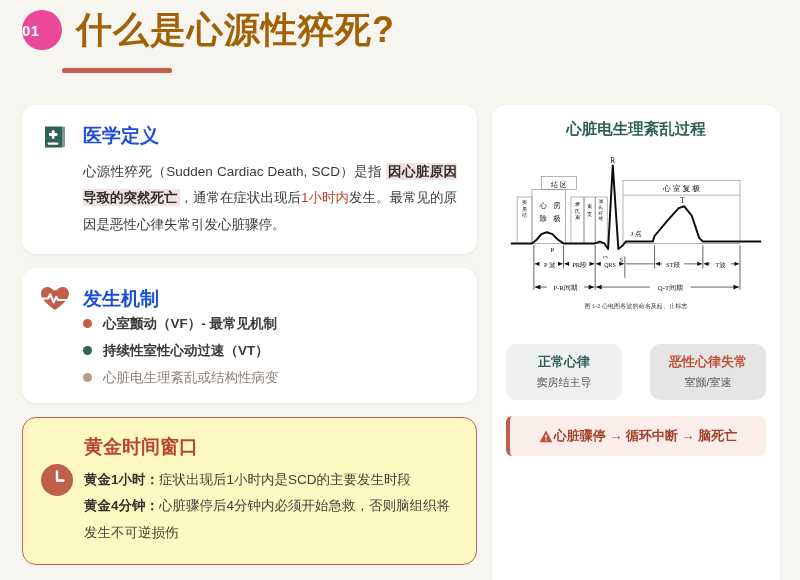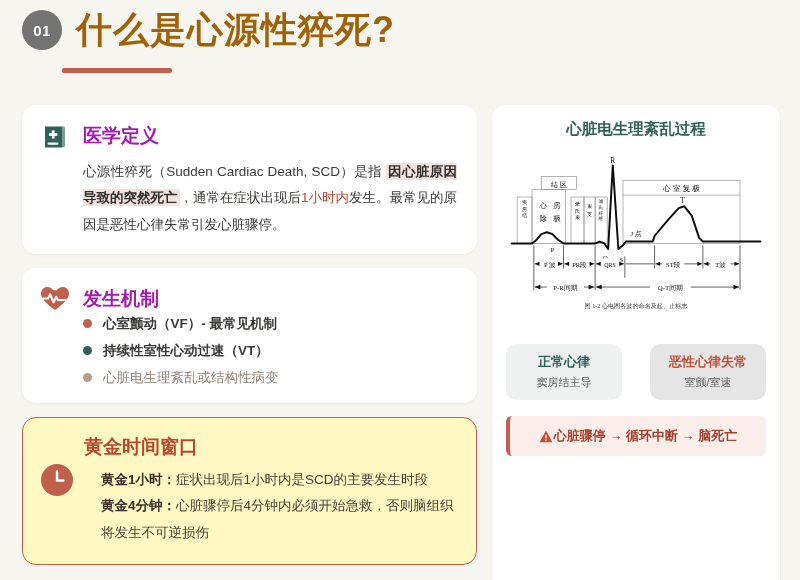--- a/index.html
+++ b/index.html
@@ -9,22 +9,22 @@
     font-family:"Liberation Sans","DejaVu Sans",sans-serif;
     overflow:hidden;
     position:relative;
   }
   .page{width:800px;height:580px;position:relative;box-sizing:border-box;}
 
   
   .header{position:absolute;left:22px;top:10px;display:flex;align-items:center;gap:14px;}
   .num-badge{
     width:40px;height:40px;border-radius:50%;
-    background:#737373;color:#ffffff;
-    display:flex;align-items:center;justify-content:center;
+    background:#ec4899;color:#ffffff;
+    display:flex;align-items:center;justify-content:flex-start;
     font-size:15px;font-weight:bold;letter-spacing:.5px;
   }
   .title{
     font-size:36px;font-weight:bold;color:#a16207;
     letter-spacing:1px;line-height:1;
   }
   .title-rule{
     position:absolute;left:62px;top:68px;width:110px;height:5px;
     background:#c0604c;border-radius:2px;
   }
@@ -35,21 +35,21 @@
 
   .card{
     background:#ffffff;border-radius:14px;
     box-shadow:0 1px 3px rgba(60,50,40,.07);
     padding:16px 20px 16px 18px;box-sizing:border-box;
   }
   .card + .card{margin-top:14px;}
 
   .card-head{display:flex;align-items:flex-start;gap:13px;}
   .card-icon{flex:0 0 auto;width:30px;height:30px;display:block;margin-top:1px;}
-  .card-title{font-size:19px;font-weight:bold;color:#a21caf;line-height:30px;}
+  .card-title{font-size:19px;font-weight:bold;color:#1d4ed8;line-height:30px;}
 
   .card-body{
     margin-top:7px;margin-left:43px;
     font-size:13.5px;line-height:1.95;color:#3a3a38;
     text-align:justify;
   }
   .hl{background:#f3e2e0;color:#2f2f2d;font-weight:bold;padding:1px 2px;border-radius:2px;}
   .red{color:#c0442f;}
 
   
@@ -59,21 +59,21 @@
   .dot{width:9px;height:9px;border-radius:50%;flex:0 0 auto;}
   .b-muted{color:#8e7f76;font-weight:normal;}
 
   
   .gold-card{
     margin-top:14px;
     background:#fef9c3;border:1.6px solid #c0604c;border-radius:14px;
     padding:16px 20px 18px 18px;box-sizing:border-box;position:relative;
   }
   .gold-title{font-size:19px;font-weight:bold;color:#b9462f;margin-left:43px;}
-  .gold-rows{margin-top:7px;margin-left:60px;font-size:13.5px;line-height:1.95;color:#4a3c36;}
+  .gold-rows{margin-top:7px;margin-left:43px;font-size:13.5px;line-height:1.95;color:#4a3c36;}
   .gold-rows b{color:#3a2e29;}
   .clock-wrap{position:absolute;left:18px;top:46px;}
 
   
   .panel{
     background:#ffffff;border-radius:14px;
     box-shadow:0 1px 3px rgba(60,50,40,.07);
     padding:14px 14px 16px 14px;box-sizing:border-box;
     height:560px;
   }

